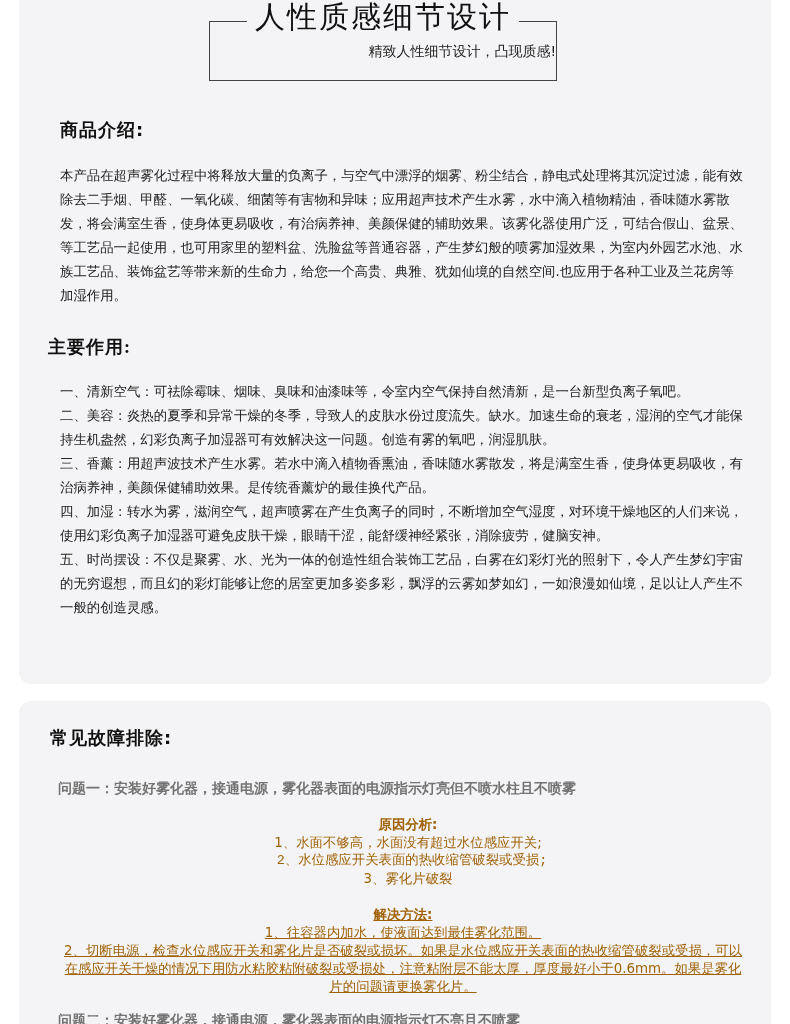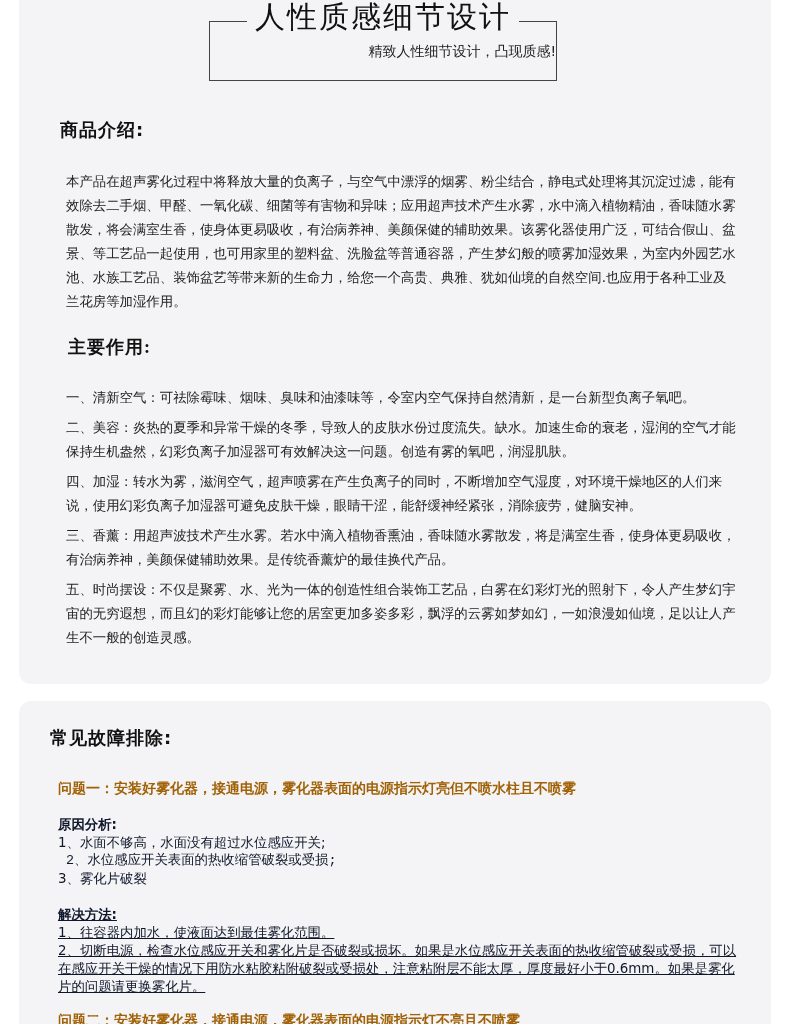--- a/index.html
+++ b/index.html
@@ -10,23 +10,23 @@
   #panel2 { top:701px; height:400px; }
   .title-box { position:absolute; left:209px; top:21px; width:348px; height:60px;
                border:1.5px solid #444; border-top:none; box-sizing:border-box; }
   .title-box .top-line-l { position:absolute; left:-1px; top:0; width:38px; border-top:1.5px solid #444; }
   .title-box .top-line-r { position:absolute; right:-1px; top:0; width:38px; border-top:1.5px solid #444; }
   .title-main { position:absolute; left:0; right:0; top:-22px; text-align:center;
                 font-size:30px; letter-spacing:2px; color:#111; font-weight:normal; line-height:36px; }
   .title-sub { position:absolute; left:0; right:0; top:22px; text-align:right; font-size:14px; color:#222; }
   h2.sec { position:absolute; margin:0; font-size:18px; font-weight:bold; color:#111; letter-spacing:1px; }
   .para { position:absolute; left:41px; width:685px; font-size:13.4px; line-height:24px; color:#222; margin:0; }
-  .para p { margin:6px; }
-  .q { position:absolute; left:38px; width:700px; font-size:14px; font-weight:bold; color:#a16207; margin:0; }
-  .blk { position:absolute; left:38px; width:700px; font-size:13.4px; line-height:18px; color:#0f172a; }
+  .para p { margin:0; }
+  .q { position:absolute; left:38px; width:700px; font-size:14px; font-weight:bold; color:#737373; margin:0; }
+  .blk { position:absolute; left:38px; width:700px; font-size:13.4px; line-height:18px; color:#a16207;text-align:center; }
   .blk .lbl { font-weight:bold; }
   .blk div { white-space:normal; }
 </style>
 </head>
 <body>
 
 <div class="panel" id="panel1"></div>
 <div class="panel" id="panel2"></div>
 
 <div class="title-box">
@@ -34,26 +34,26 @@
   <span class="top-line-r"></span>
   <div class="title-main">人性质感细节设计</div>
   <div class="title-sub">精致人性细节设计，凸现质感!</div>
 </div>
 
 <h2 class="sec" style="left:60px; top:118px;">商品介绍:</h2>
 <div class="para" style="left:60px; top:164px; width:683px;">
   <p>本产品在超声雾化过程中将释放大量的负离子，与空气中漂浮的烟雾、粉尘结合，静电式处理将其沉淀过滤，能有效除去二手烟、甲醛、一氧化碳、细菌等有害物和异味；应用超声技术产生水雾，水中滴入植物精油，香味随水雾散发，将会满室生香，使身体更易吸收，有治病养神、美颜保健的辅助效果。该雾化器使用广泛，可结合假山、盆景、等工艺品一起使用，也可用家里的塑料盆、洗脸盆等普通容器，产生梦幻般的喷雾加湿效果，为室内外园艺水池、水族工艺品、装饰盆艺等带来新的生命力，给您一个高贵、典雅、犹如仙境的自然空间.也应用于各种工业及兰花房等加湿作用。</p>
 </div>
 
-<h2 class="sec" style="left:68px; top:335px;font-family:Liberation Serif, serif;">主要作用:</h2>
+<h2 class="sec" style="left:48px; top:335px;font-family:Liberation Serif, serif;">主要作用:</h2>
 <div class="para" style="left:60px; top:380px; width:683px;">
   <p>一、清新空气：可祛除霉味、烟味、臭味和油漆味等，令室内空气保持自然清新，是一台新型负离子氧吧。</p>
   <p>二、美容：炎热的夏季和异常干燥的冬季，导致人的皮肤水份过度流失。缺水。加速生命的衰老，湿润的空气才能保持生机盎然，幻彩负离子加湿器可有效解决这一问题。创造有雾的氧吧，润湿肌肤。</p>
+  <p>三、香薰：用超声波技术产生水雾。若水中滴入植物香熏油，香味随水雾散发，将是满室生香，使身体更易吸收，有治病养神，美颜保健辅助效果。是传统香薰炉的最佳换代产品。</p>
   <p>四、加湿：转水为雾，滋润空气，超声喷雾在产生负离子的同时，不断增加空气湿度，对环境干燥地区的人们来说，使用幻彩负离子加湿器可避免皮肤干燥，眼睛干涩，能舒缓神经紧张，消除疲劳，健脑安神。</p>
-  <p>三、香薰：用超声波技术产生水雾。若水中滴入植物香熏油，香味随水雾散发，将是满室生香，使身体更易吸收，有治病养神，美颜保健辅助效果。是传统香薰炉的最佳换代产品。</p>
   <p>五、时尚摆设：不仅是聚雾、水、光为一体的创造性组合装饰工艺品，白雾在幻彩灯光的照射下，令人产生梦幻宇宙的无穷遐想，而且幻的彩灯能够让您的居室更加多姿多彩，飘浮的云雾如梦如幻，一如浪漫如仙境，足以让人产生不一般的创造灵感。</p>
 </div>
 
 <h2 class="sec" style="left:50px; top:726px;">常见故障排除:</h2>
 
 <div class="q" style="left:58px; top:780px;">问题一：安装好雾化器，接通电源，雾化器表面的电源指示灯亮但不喷水柱且不喷雾</div>
 
 <div class="blk" style="left:58px; top:816px;">
   <div class="lbl">原因分析:</div>
   <div>1、水面不够高，水面没有超过水位感应开关;</div>

